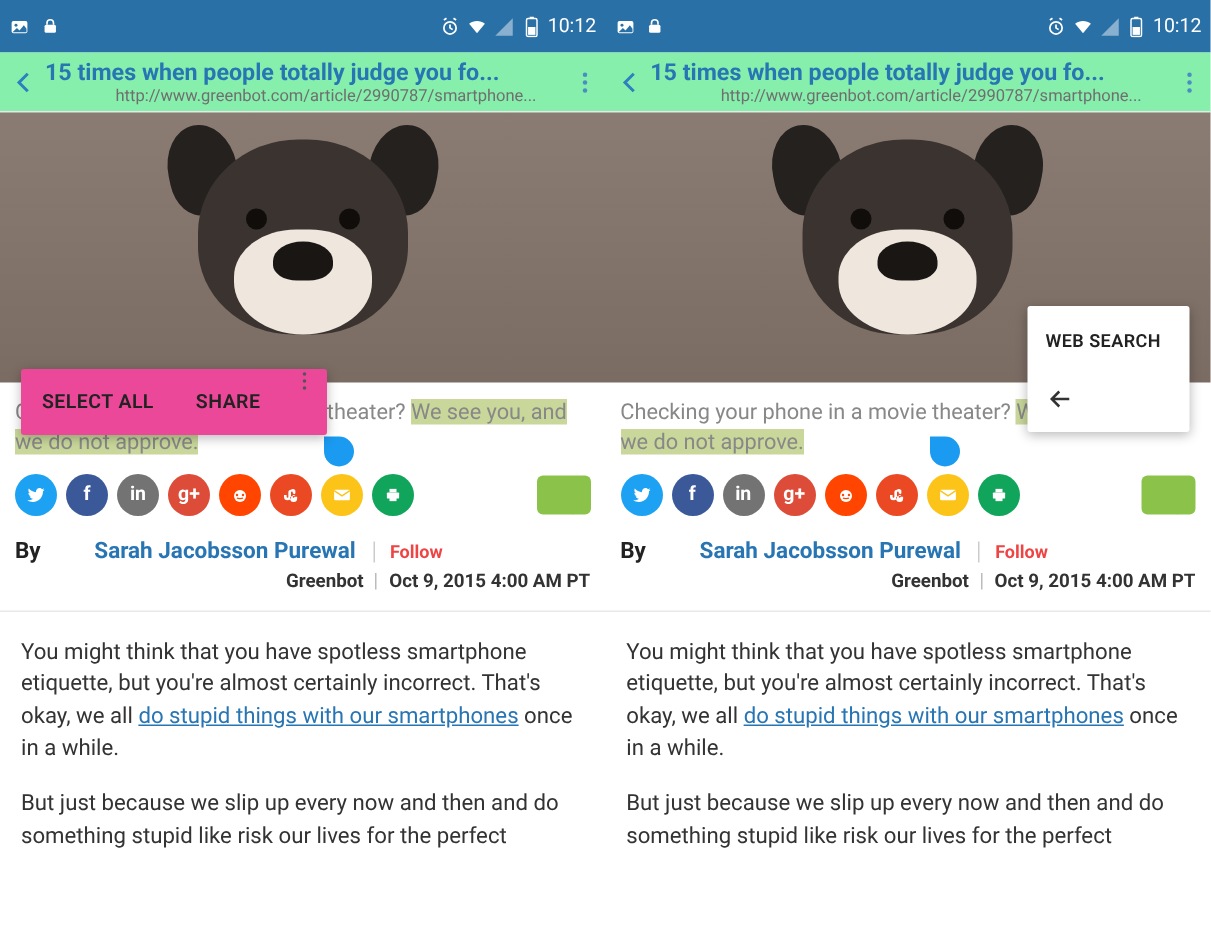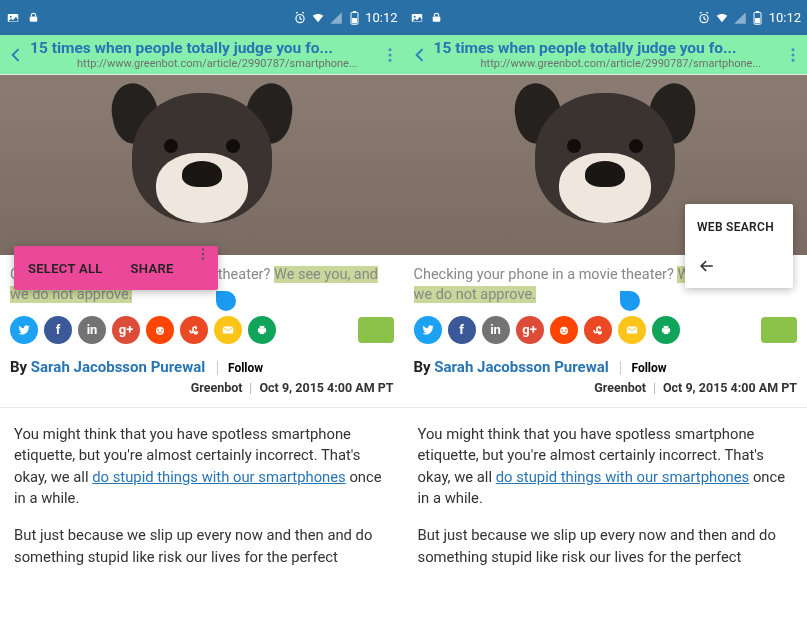--- a/index.html
+++ b/index.html
@@ -66,22 +66,22 @@
   .handle-end { border-radius:0 50% 50% 50%; }
   .share-row { display:flex; gap:6px; padding:4px 10px 8px; align-items:center; }
   .sicon { width:28px; height:28px; border-radius:50%; display:flex; align-items:center; justify-content:center; color:#fff; font-size:13px; font-weight:700; }
   .sicon.tw{background:#1da1f2}.sicon.fb{background:#3b5998}.sicon.in{background:#737373}
   .sicon.gp{background:#dd4b39}.sicon.rd{background:#ff4500}.sicon.su{background:#eb4924}
   .sicon.em{background:#fcc419}.sicon.pr{background:#10a55b}
   .comment-bubble{ margin-left:auto; width:36px; height:26px; background:#8bc34a; border-radius:4px; position:relative;}
   .comment-bubble:after{content:"";position:absolute;right:6px;bottom:-6px;border:6px solid transparent;border-top-color:#8bc34a;}
   .byline { padding:6px 10px 2px; font-size:15px; }
   .byline .by{color:#222;font-weight:700;}
-  .byline .author{color:#2875b4;font-weight:700;}
-  .byline .follow{color:#000000;font-size:12px;font-weight:700; border-left:1px solid #ccc; padding-left:10px; margin-left:8px;}
+  .byline .author{color:#2875b4;font-weight:700;margin-left:32px;}
+  .byline .follow{color:#ef4444;font-size:12px;font-weight:700; border-left:1px solid #ccc; padding-left:10px; margin-left:8px;}
   .meta { padding:2px 10px 10px; font-size:12.5px; font-weight:700; color:#333;text-align:right;}
   .meta .sep{ display:inline-block; width:1px; height:11px; background:#bbb; margin:0 8px; vertical-align:middle;}
   .divider{height:1px;background:#e8e8e8;margin:2px 0 10px;}
   .body { padding:0 14px; font-size:14.8px; color:#333; line-height:1.45; }
   .body a{color:#2875b4;text-decoration:underline;}
   .para{margin:16px 0 16px;}
   
   .action-bar {
     position:absolute; left:14px; top:246px;
     background:#ec4899; box-shadow:0 2px 8px rgba(0,0,0,.28);

